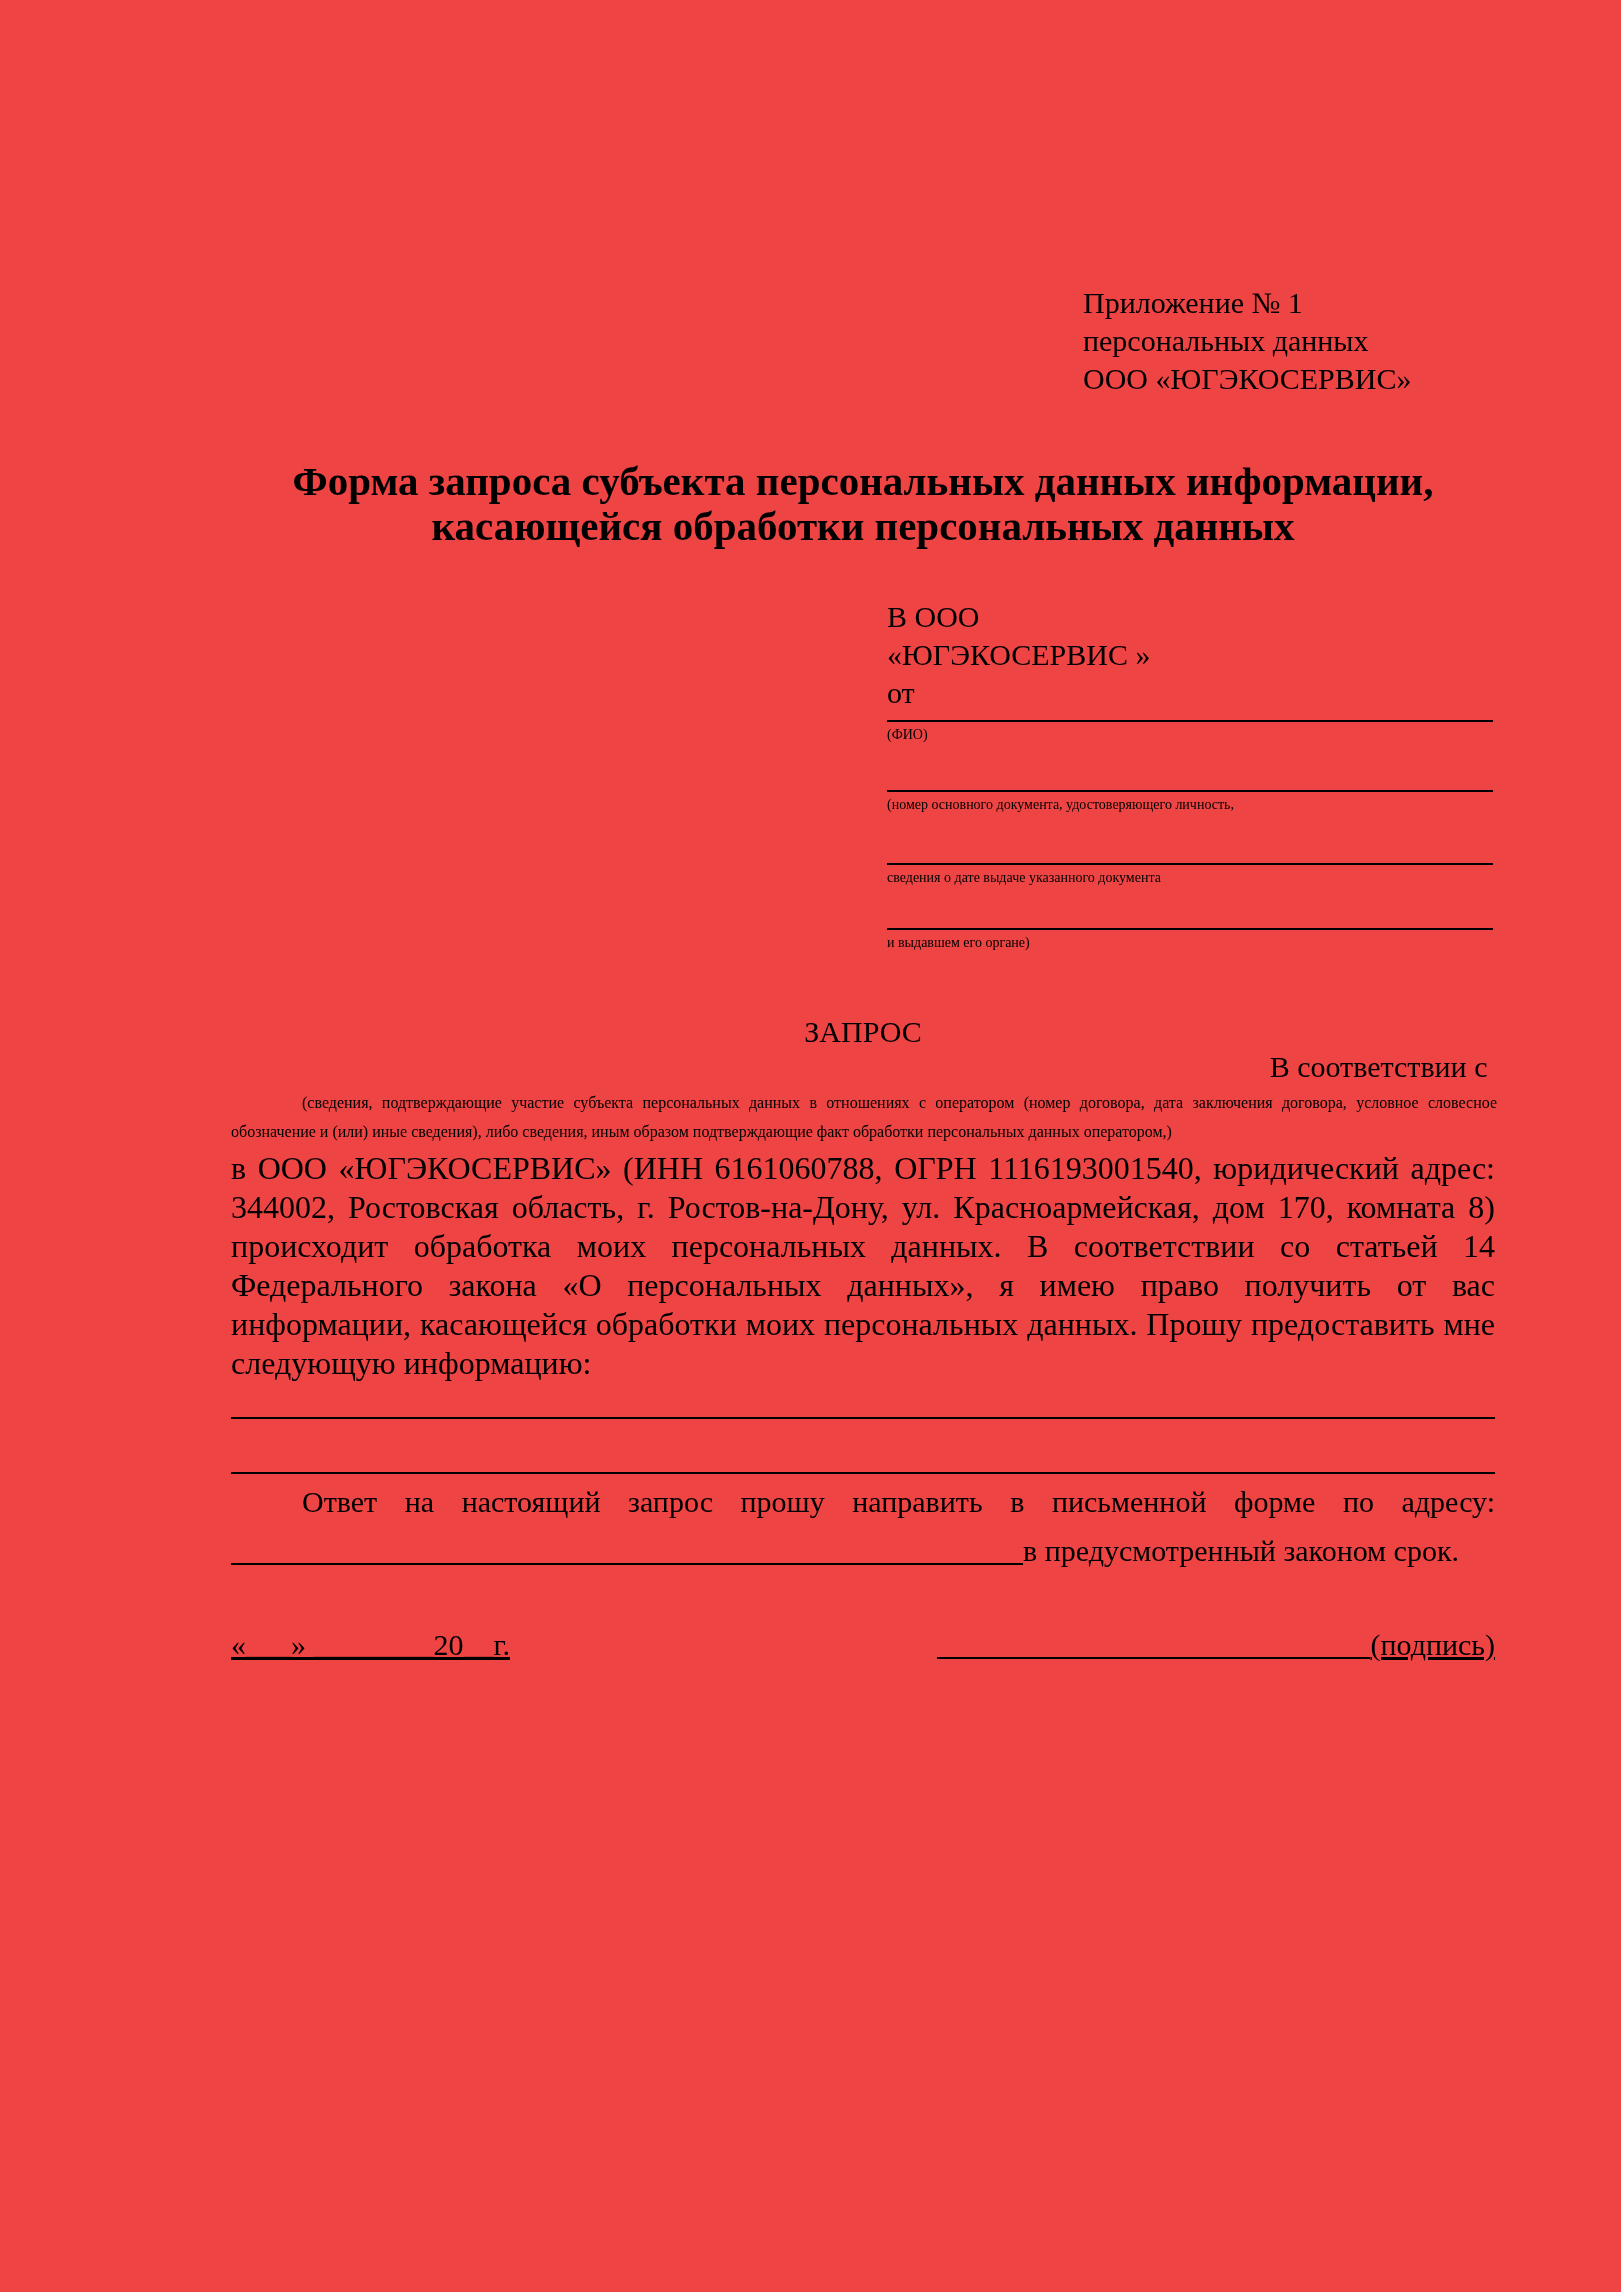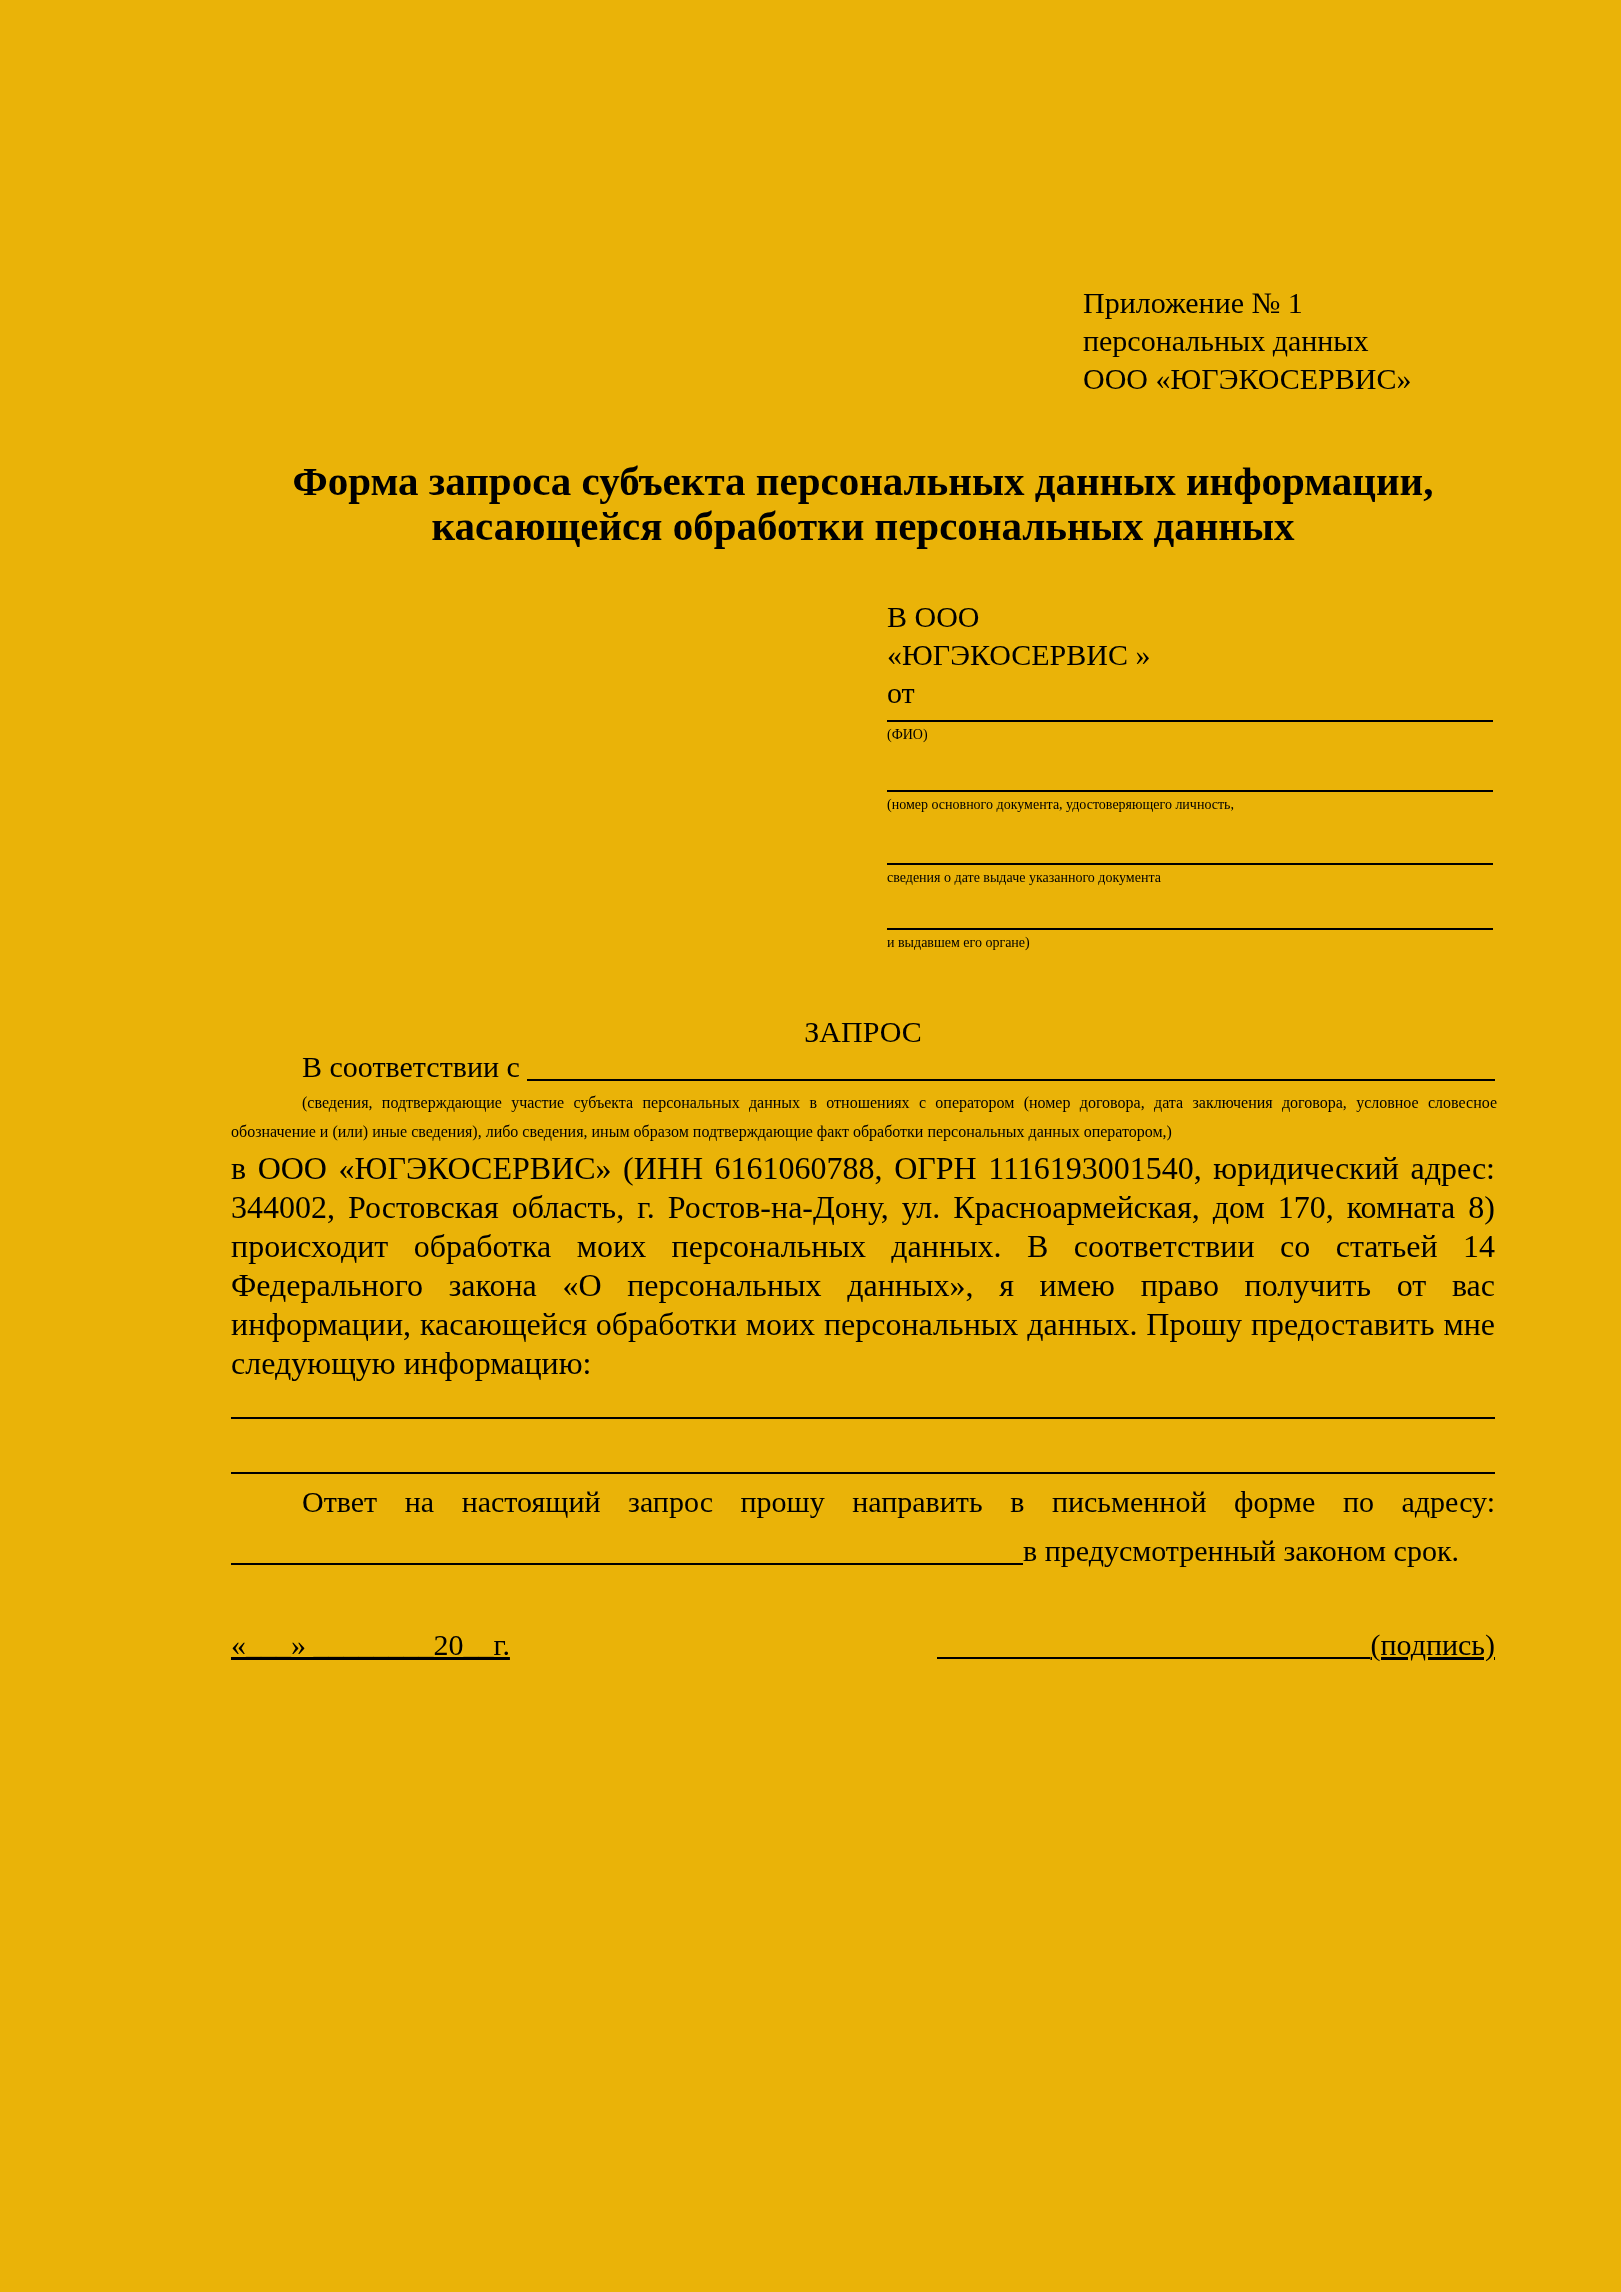--- a/index.html
+++ b/index.html
@@ -1,20 +1,20 @@
 <!DOCTYPE html>
 <html><head>
 <meta charset="utf-8">
 <style>
   html, body { margin: 0; padding: 0; background: #ffffff; }
   .page {
     position: relative;
     width: 1621px;
     height: 2293px;
-    background: #eab308;
+    background: #ef4444;
     color: #000000;
     font-family: "Liberation Serif", "DejaVu Serif", serif;
     overflow: hidden;
   }
   .abs { position: absolute; }
 
   
   .header-block { left: 1083px; top: 284px; font-size: 30px; line-height: 38px; }
 
   
@@ -27,21 +27,21 @@
   .addressee { left: 887px; top: 598px; width: 606px; font-size: 30px; line-height: 38px; }
   .field-line { border-bottom: 2px solid #000; width: 100%; }
   .fl-1 { height: 7.8px; }
   .fl-2 { height: 43px; }
   .fl-3 { height: 45px; }
   .fl-4 { height: 38px; }
   .field-caption { font-size: 14px; line-height: 25.5px; text-align: left; }
 
   
   .request-heading { left: 231px; top: 1012px; width: 1264px; text-align: center; font-size: 30px; line-height: 39px; }
-  .intro-row { left: 231px; top: 1047px; width: 1264px; display: flex; align-items: flex-end; font-size: 30px; line-height: 39px; }
+  .intro-row { left: 231px; top: 1047px; width: 1264px; display: flex; align-items: flex-end; font-size: 30px; line-height: 39px; flex-direction: column; }
   .intro-label { margin-left: 71px; white-space: pre; }
   .rule { border-bottom: 2px solid #000; }
   .intro-rule { flex: 1; margin-bottom: 4.9px; }
   .footnote {
     left: 231px; top: 1088px; width: 1266px;
     font-size: 16px; line-height: 29px; text-align: justify; text-indent: 71px;
   }
   .body-par {
     left: 231px; top: 1149px; width: 1264px;
     font-size: 32px; line-height: 39px; text-align: justify;

